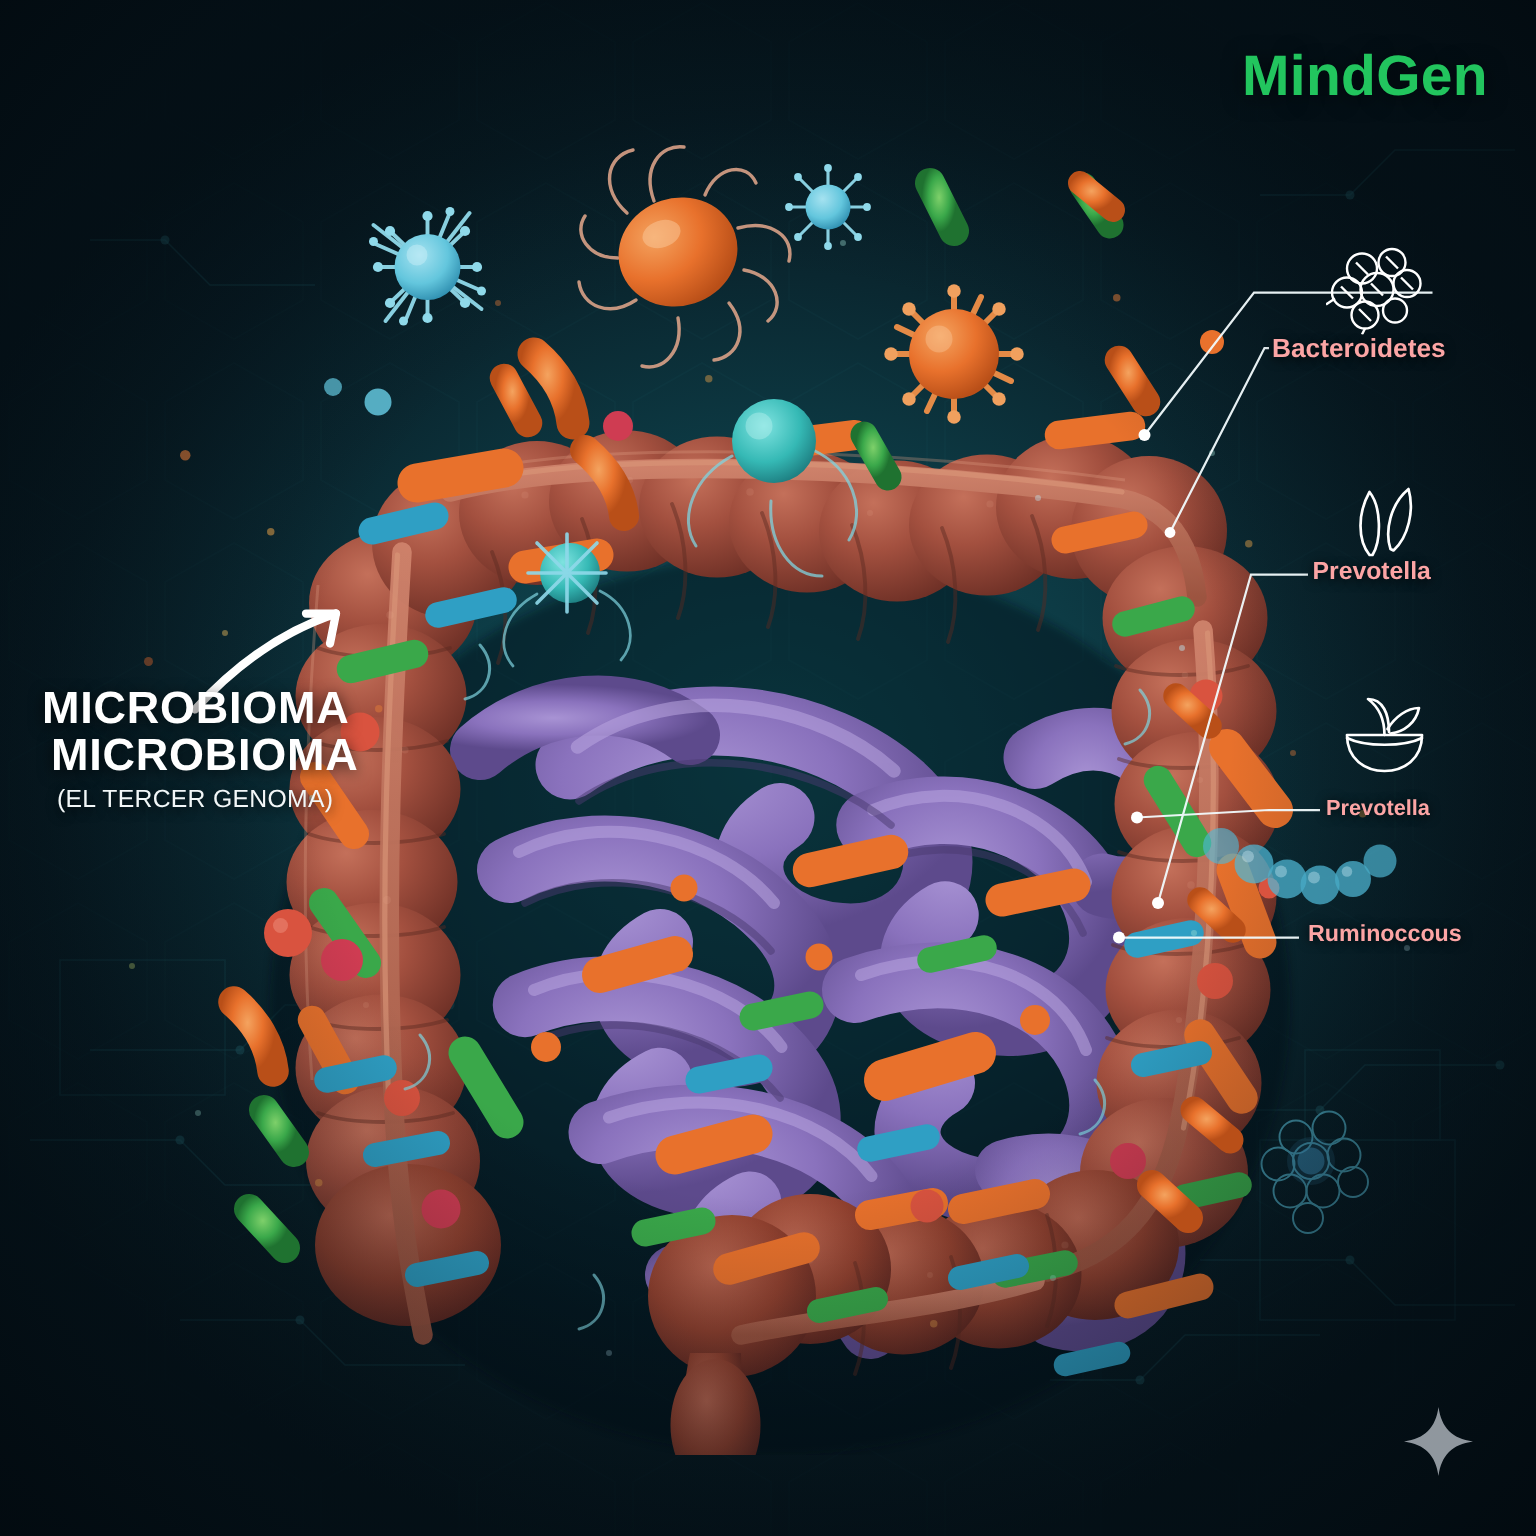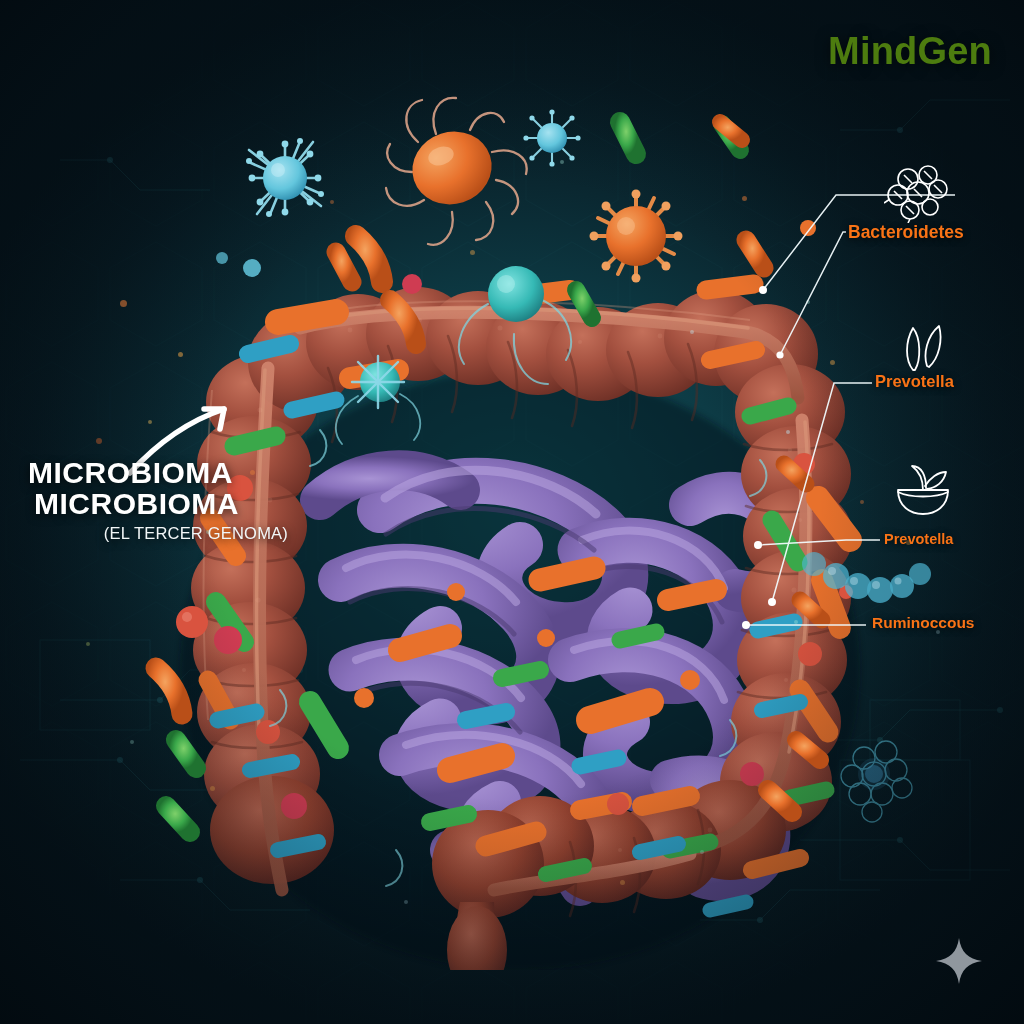--- a/index.html
+++ b/index.html
@@ -35,36 +35,36 @@
     position:absolute; left:28px; top:458px; width:260px;
     z-index:30; pointer-events:none;
   }
   #title-block .t-line {
     color:#ffffff; font-weight:bold; font-size:30px; line-height:1.03;
     letter-spacing:.5px; text-shadow:0 2px 10px rgba(0,0,0,.75);
   }
   #title-block .t-line2 { padding-left:6px; }
   #title-block .t-sub {
     color:#f2f7f8; font-size:16.5px; font-weight:normal; margin-top:4px;
-    letter-spacing:.2px; text-shadow:0 2px 8px rgba(0,0,0,.75); padding-left:10px;text-align:right;
+    letter-spacing:.2px; text-shadow:0 2px 8px rgba(0,0,0,.75); padding-left:10px;
   }
   #title-arrow { position:absolute; left:120px; top:385px; width:130px; height:95px; z-index:30; }
 
   
   #brand {
     position:absolute; right:32px; top:30px; z-index:40;
-    color:#4d7c0f; font-size:38px; font-weight:bold; letter-spacing:.2px;
+    color:#22c55e; font-size:38px; font-weight:bold; letter-spacing:.2px;
     text-shadow:0 2px 14px rgba(0,0,0,.6);
   }
   #sparkle { position:absolute; right:42px; bottom:40px; width:46px; height:46px; z-index:40; opacity:.72; }
 
   
   .callout { position:absolute; z-index:35; }
   .callout .c-label {
-    position:absolute; color:#f97316; white-space:nowrap;
+    position:absolute; color:#fca5a5; white-space:nowrap;
     text-shadow:0 1px 7px rgba(0,0,0,.8);
   }
   .callout .c-icon { position:absolute; }
   #leader-lines { position:absolute; inset:0; z-index:34; pointer-events:none; }
 
   .lbl-bacteroidetes { left:848px; top:222px; font-size:17.5px; font-weight:600; }
   .icon-bacteroidetes { left:884px; top:163px; width:72px; height:60px; }
   .lbl-prevotella-1 { left:875px; top:372px; font-size:16.5px; font-weight:600; }
   .icon-prevotella-1 { left:893px; top:320px; width:56px; height:56px; }
   .lbl-prevotella-2 { left:884px; top:531px; font-size:14.5px; font-weight:600; }

